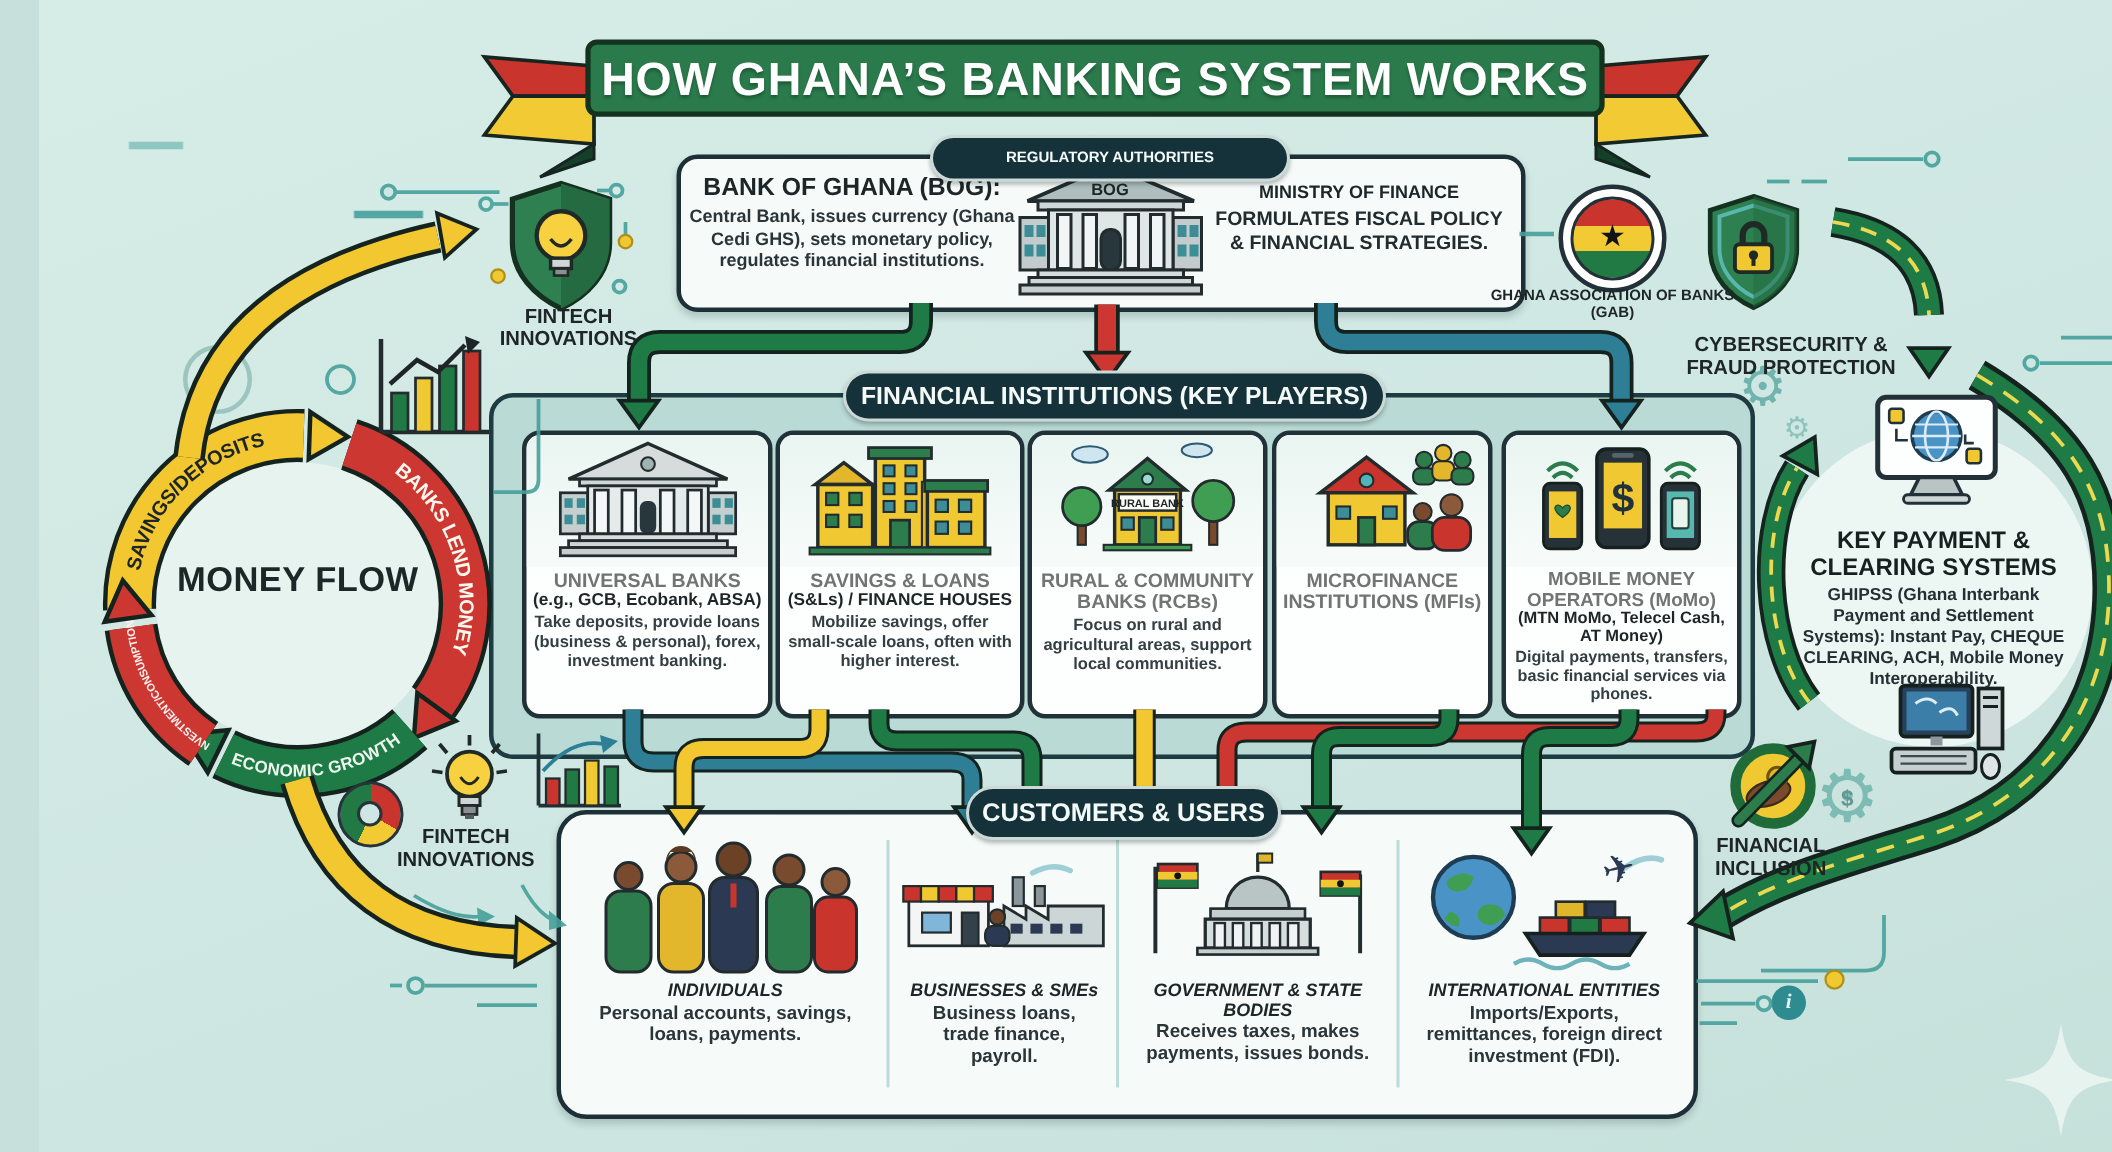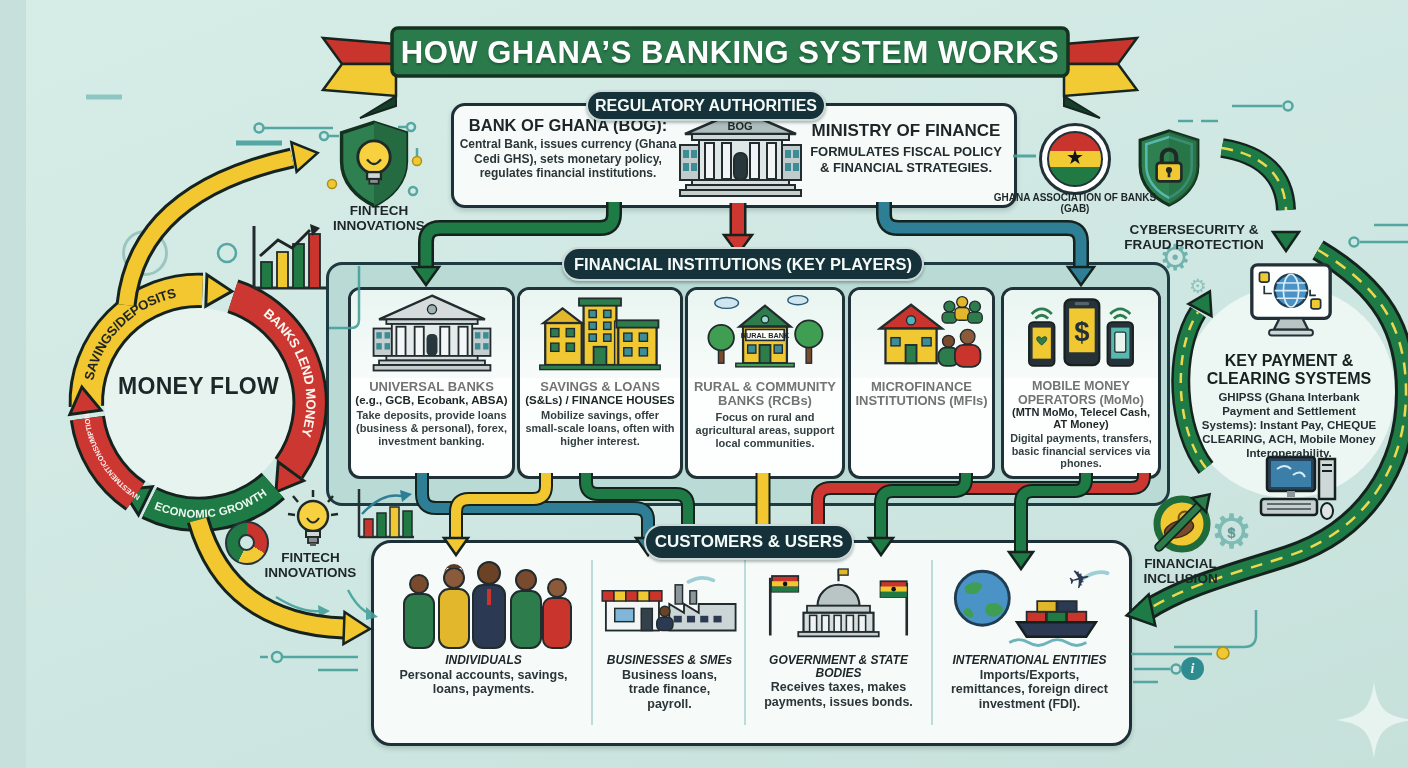--- a/index.html
+++ b/index.html
@@ -55,21 +55,21 @@
     <polygon points="370,64 316,64 297,90 370,96" fill="#f2ca34" stroke="#16251f" stroke-width="2.5"></polygon>
     <polygon points="370,96 334,118 370,106" fill="#14402a" stroke="#16251f" stroke-width="2"></polygon>
     <polygon points="1038,44 1111,38 1092,64 1038,64" fill="#c9342c" stroke="#16251f" stroke-width="2.5"></polygon>
     <polygon points="1038,64 1092,64 1111,90 1038,96" fill="#f2ca34" stroke="#16251f" stroke-width="2.5"></polygon>
     <polygon points="1038,96 1074,118 1038,106" fill="#14402a" stroke="#16251f" stroke-width="2"></polygon>
     <rect x="366" y="28" width="676" height="48" rx="6" fill="#2a7a4b" stroke="#14331f" stroke-width="3.5"></rect>
   </svg>
   <div class="abs banner-title">HOW GHANA’S BANKING SYSTEM WORKS</div>
 
   <div class="abs panel" style="left:425px;top:103px;width:560px;height:99px;z-index:2;"></div>
-  <div class="abs badge" style="left:560px;top:90px;width:236px;height:27px;font-size:16px;">REGULATORY AUTHORITIES</div>
+  <div class="abs badge" style="left:594px;top:90px;width:236px;height:27px;font-size:10px;">REGULATORY AUTHORITIES</div>
   <div class="abs" style="left:433px;top:116px;width:218px;text-align:center;z-index:3;">
     <div style="font-size:16.5px;font-weight:bold;color:#1d2526;">BANK OF GHANA (BOG):</div>
     <div style="font-size:12px;font-weight:bold;color:#2b3538;line-height:1.22;margin-top:2px;">Central Bank, issues currency (Ghana Cedi GHS), sets monetary policy, regulates financial institutions.</div>
   </div>
   <svg class="abs" style="left:652px;top:107px;z-index:3;" width="125" height="93" viewBox="0 0 125 93">
     <polygon points="62,3 118,27 7,27" fill="#aebdbd" stroke="#222b2d" stroke-width="2.5"></polygon>
     <rect x="14" y="27" width="97" height="6" fill="#cfd8d8" stroke="#222b2d" stroke-width="2"></rect>
     <rect x="2" y="38" width="19" height="35" fill="#c2cccc" stroke="#222b2d" stroke-width="2"></rect>
     <rect x="104" y="38" width="19" height="35" fill="#c2cccc" stroke="#222b2d" stroke-width="2"></rect>
     <rect x="5" y="43" width="6" height="8" fill="#3d8d96"></rect>
@@ -85,21 +85,21 @@
     <rect x="44" y="36" width="9" height="36" fill="#f2f5f5" stroke="#222b2d" stroke-width="2"></rect>
     <rect x="72" y="36" width="9" height="36" fill="#f2f5f5" stroke="#222b2d" stroke-width="2"></rect>
     <rect x="89" y="36" width="9" height="36" fill="#f2f5f5" stroke="#222b2d" stroke-width="2"></rect>
     <rect x="56" y="46" width="13" height="27" rx="6" fill="#27373c" stroke="#222b2d" stroke-width="2"></rect>
     <rect x="14" y="73" width="97" height="5" fill="#d8dede" stroke="#222b2d" stroke-width="2"></rect>
     <rect x="8" y="78" width="109" height="5" fill="#cfd6d6" stroke="#222b2d" stroke-width="2"></rect>
     <rect x="2" y="83" width="121" height="6" fill="#c6cece" stroke="#222b2d" stroke-width="2"></rect>
     <text x="62" y="23" text-anchor="middle" font-size="11" font-weight="bold" fill="#1d2526">BOG</text>
   </svg>
   <div class="abs" style="left:782px;top:121px;width:196px;text-align:center;z-index:3;">
-    <div style="font-size:17px;font-weight:bold;color:#1d2526;">MINISTRY OF FINANCE</div>
+    <div style="font-size:12px;font-weight:bold;color:#1d2526;">MINISTRY OF FINANCE</div>
     <div style="font-size:13px;font-weight:bold;color:#222b2d;line-height:1.25;margin-top:3px;">FORMULATES FISCAL POLICY &amp; FINANCIAL STRATEGIES.</div>
   </div>
 
   <div class="abs band" style="left:300px;top:262px;width:838px;height:238px;"></div>
   <div class="abs badge" style="left:536px;top:247px;width:358px;height:30px;font-size:16.5px;">FINANCIAL INSTITUTIONS (KEY PLAYERS)</div>
 
   <div class="abs ibox" style="left:322px;top:287px;width:161px;height:186px;">
     <div class="icozone">
       <svg width="140" height="84" viewBox="0 0 140 92">
         <polygon points="70,4 128,30 12,30" fill="#d6dbdb" stroke="#222b2d" stroke-width="2.5"></polygon>

